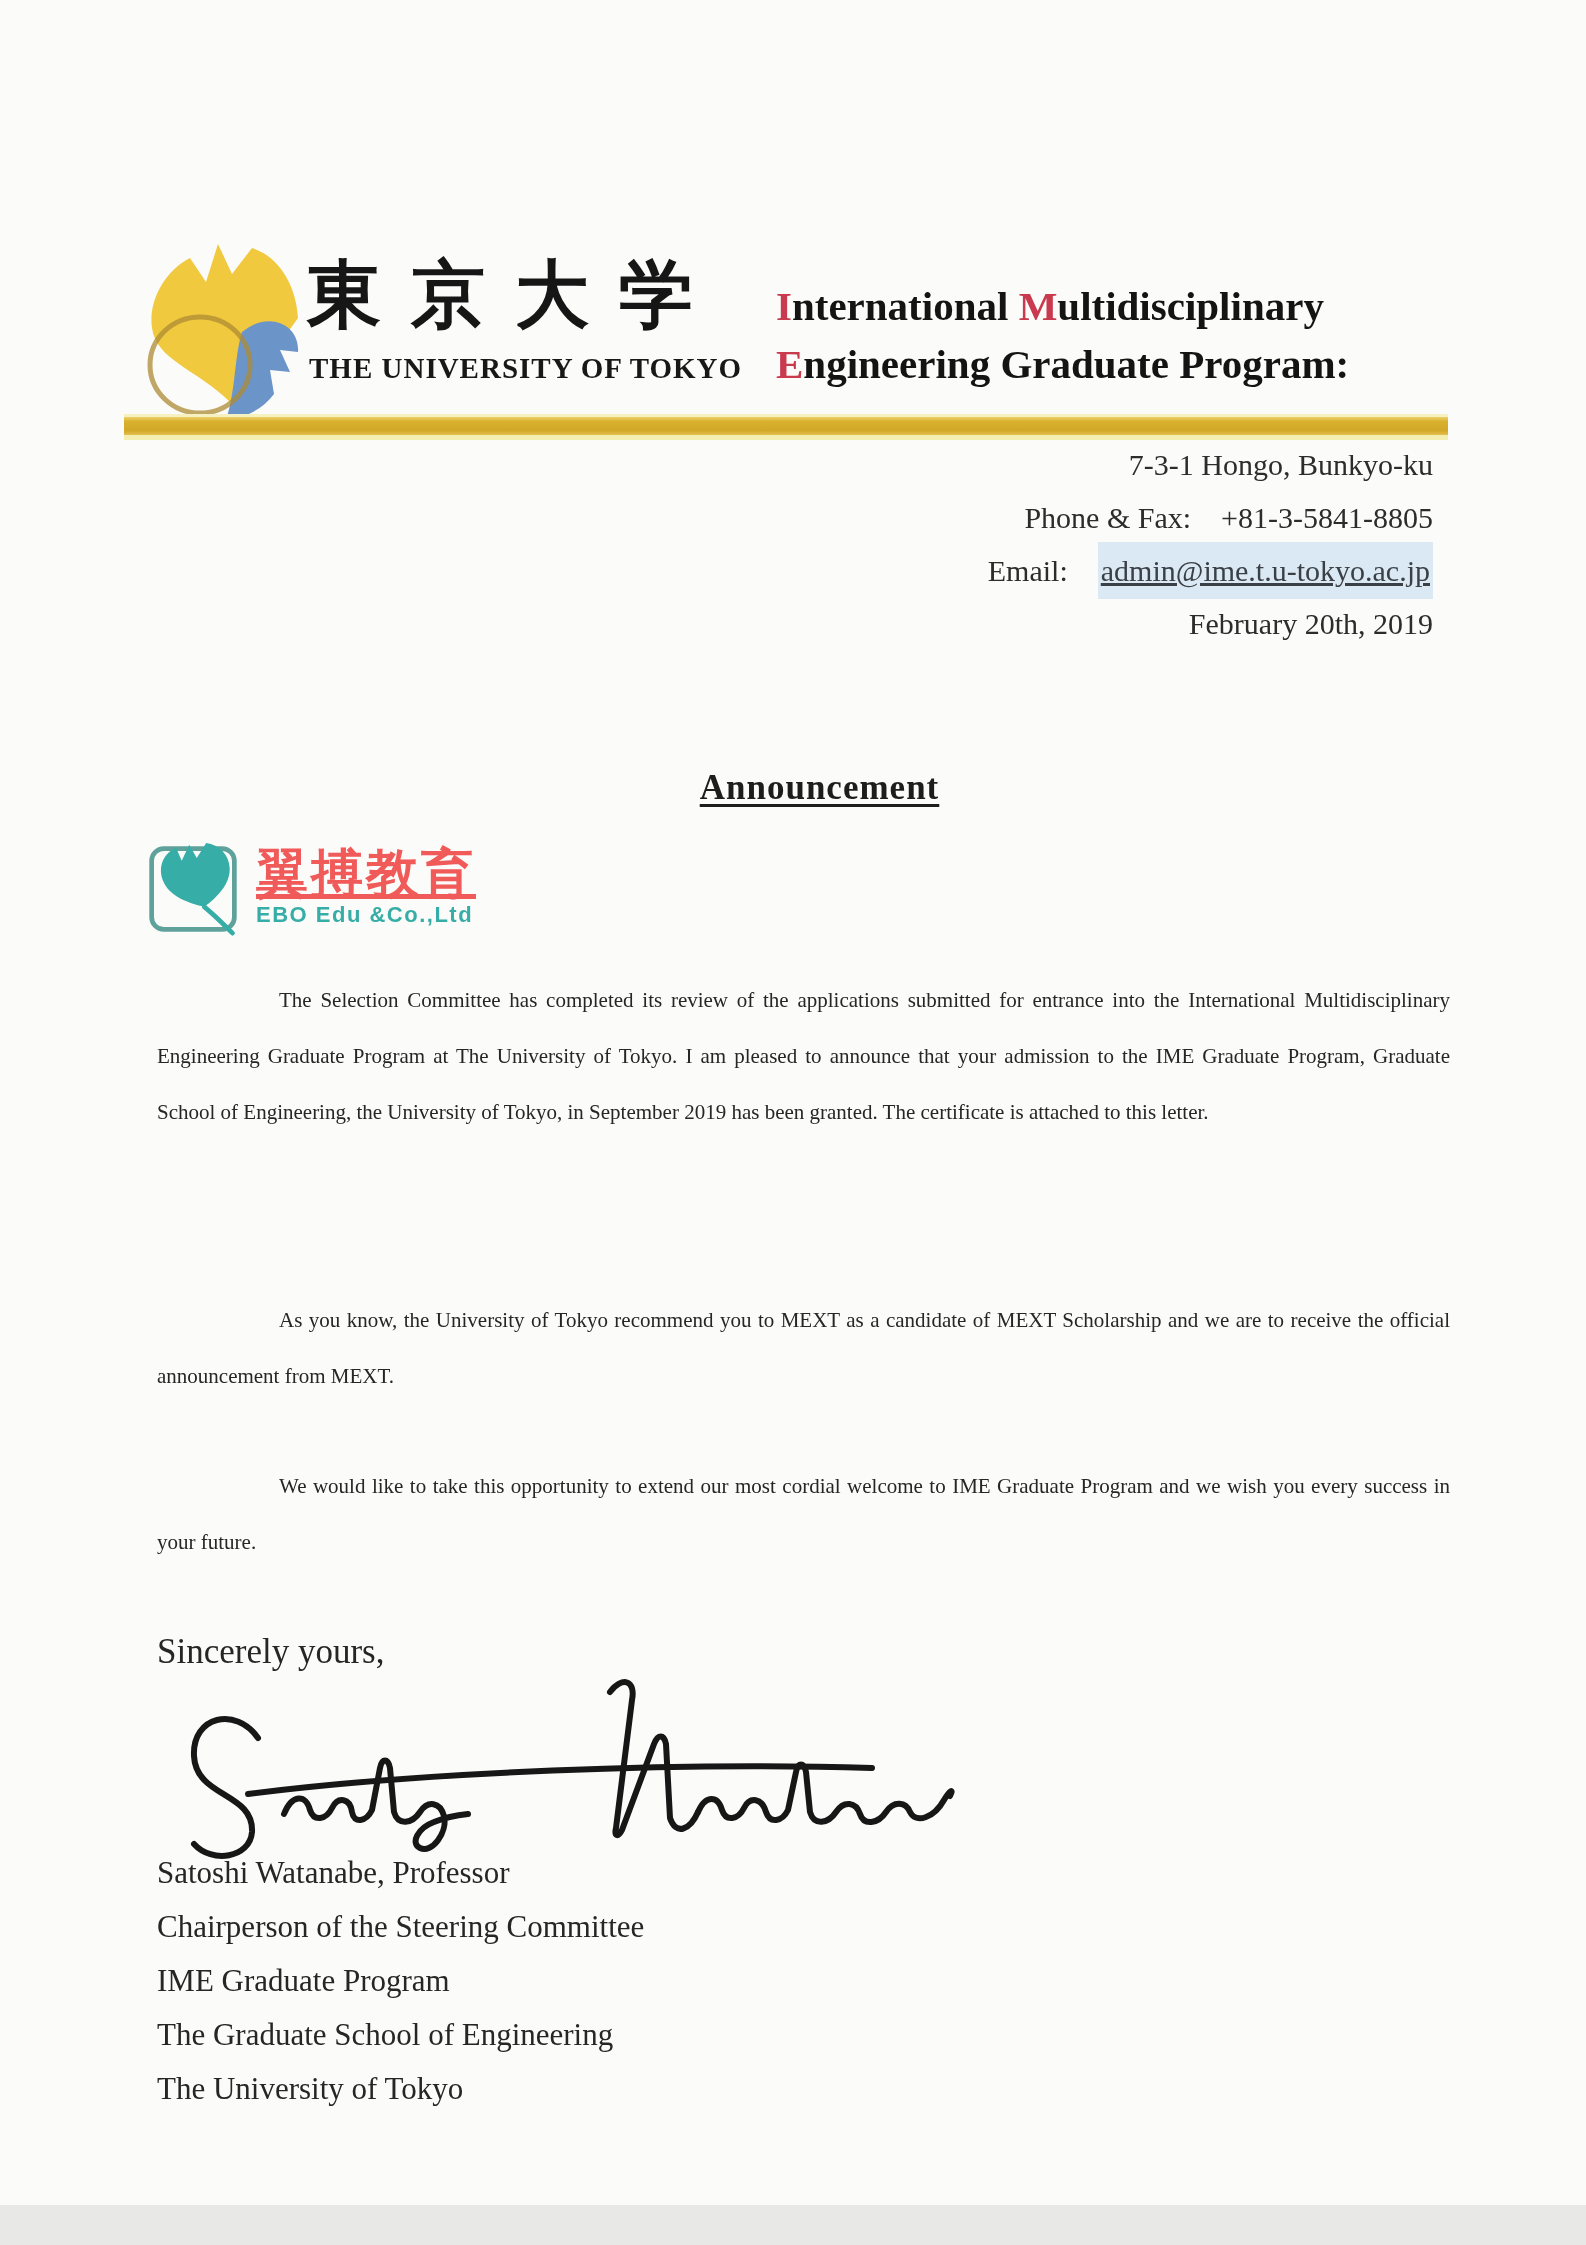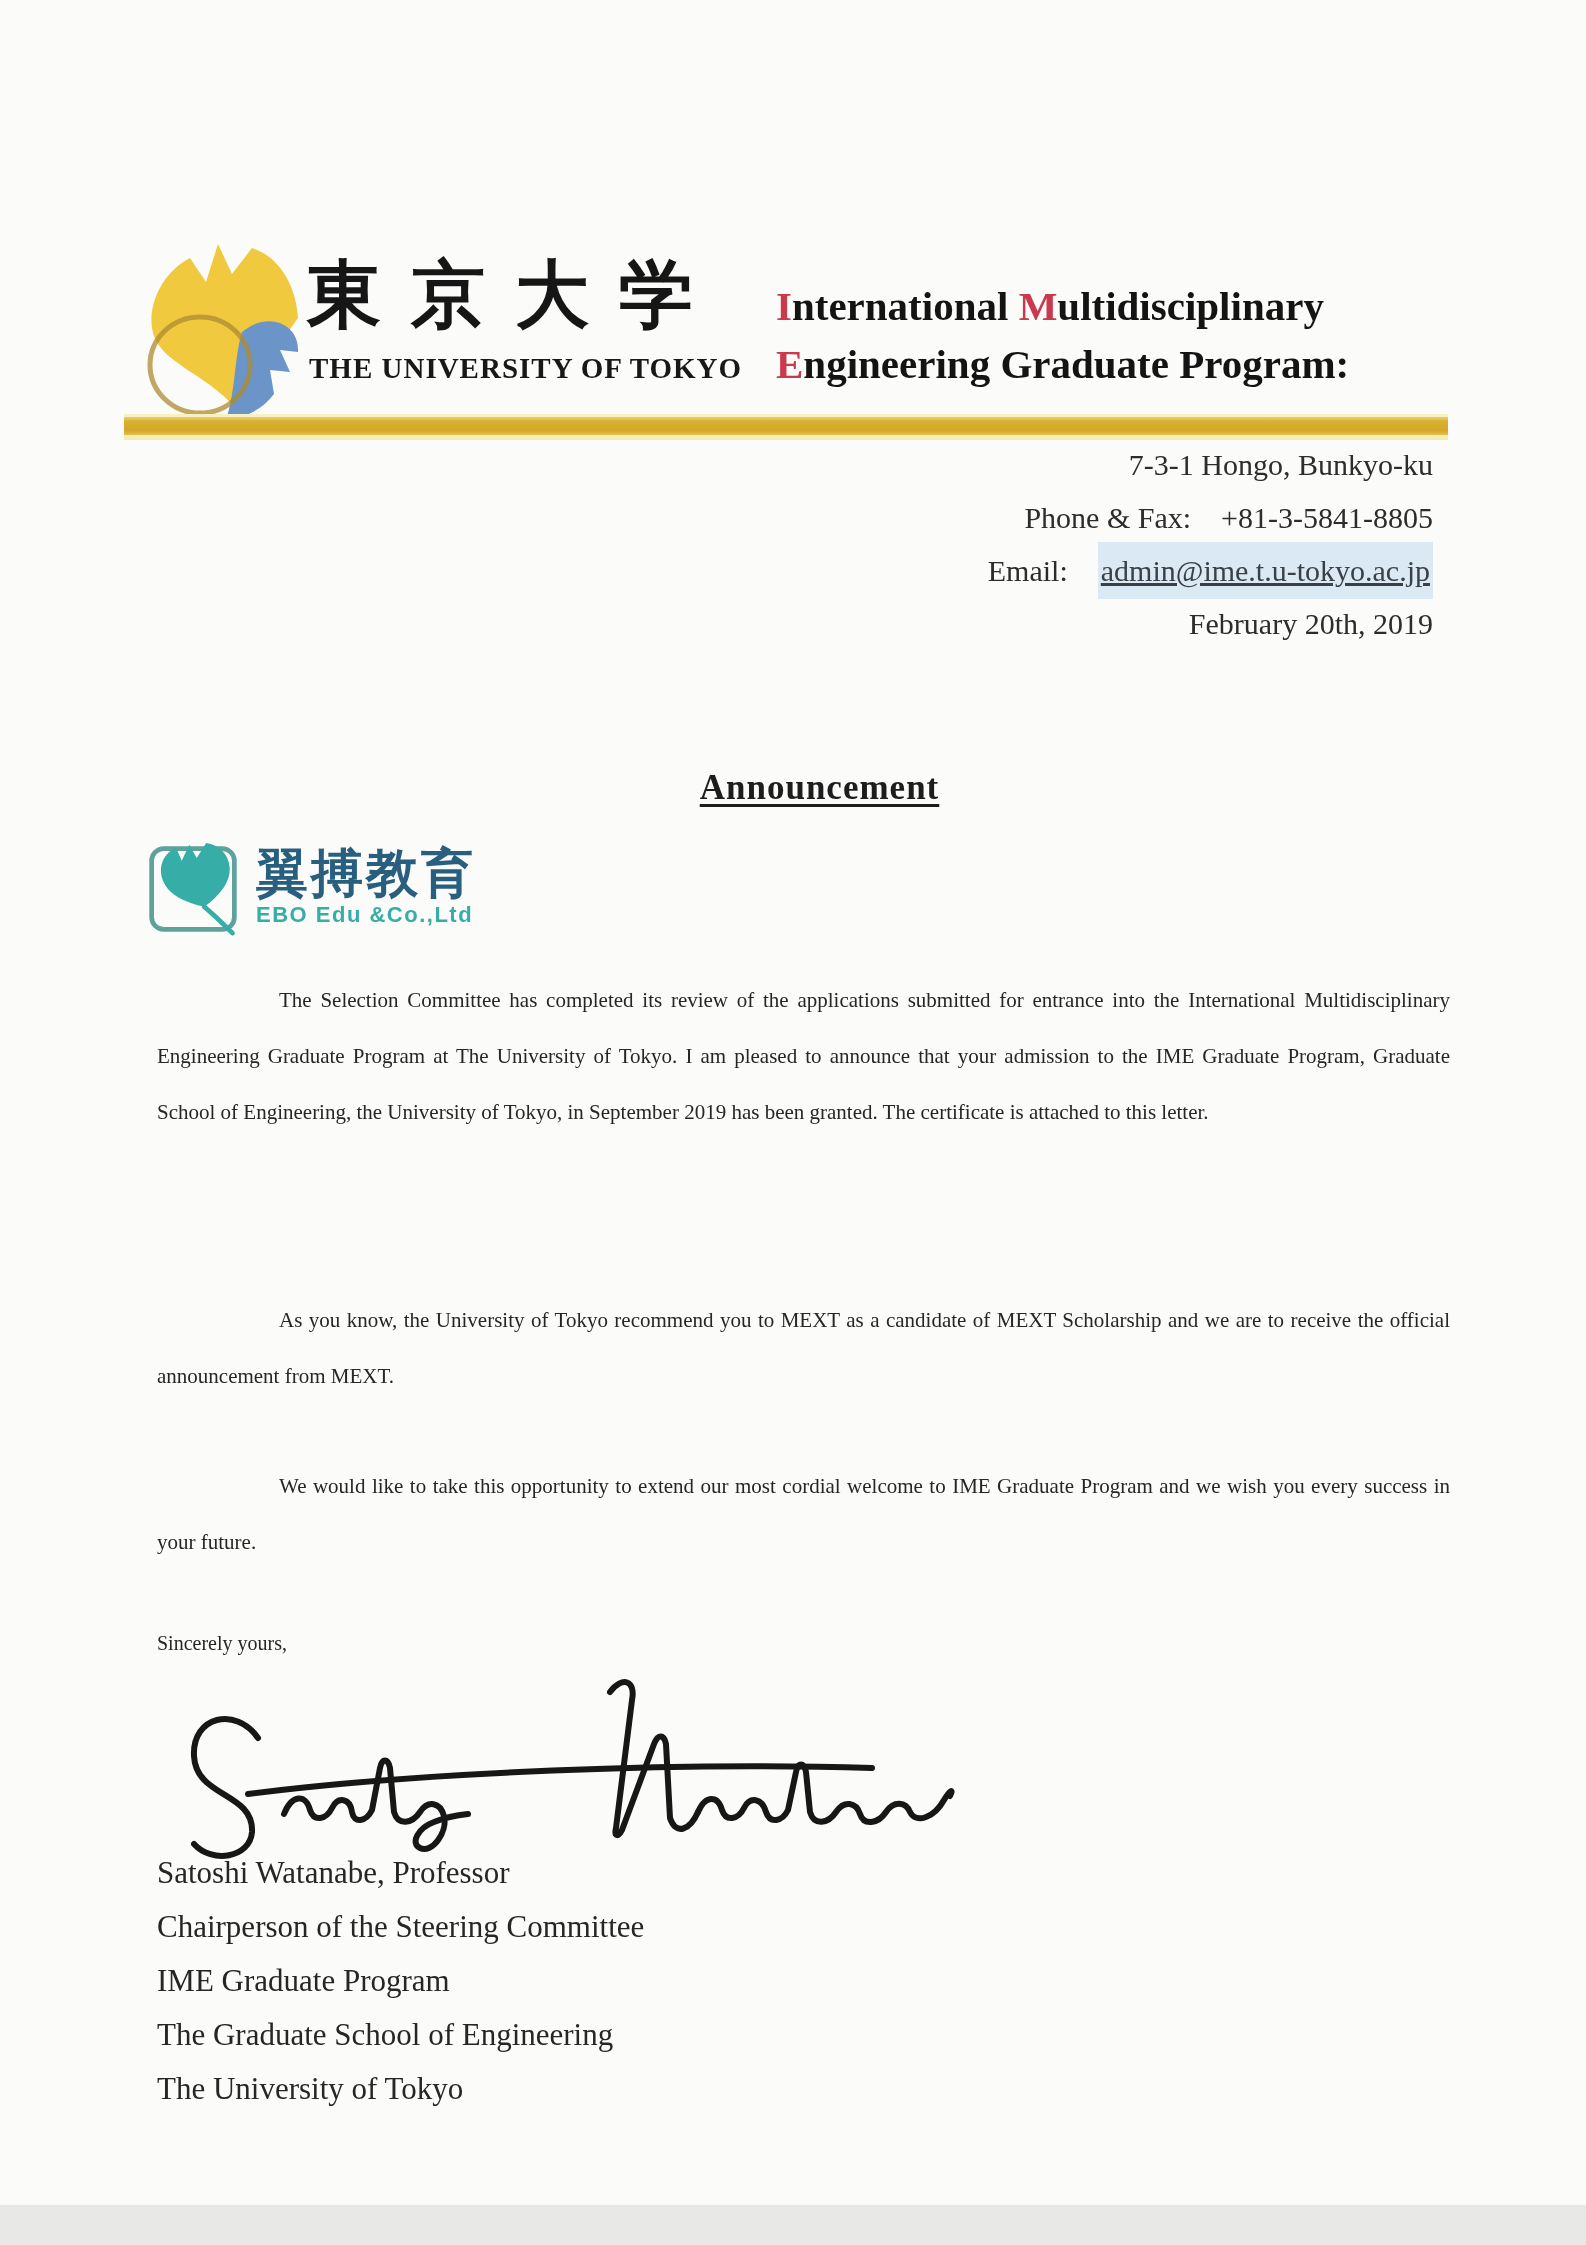--- a/index.html
+++ b/index.html
@@ -54,41 +54,42 @@
     color:#1d1d1d;margin:16px;
   }
   
   .ebo{
     position:absolute;left:146px;top:841px;
     display:flex;align-items:flex-start;opacity:.88;
   }
   .ebo svg{width:94px;height:96px;flex:0 0 auto;}
   .ebo-text{margin-left:16px;margin-top:6px;}
   .ebo-cn{
-    font-size:52px;font-weight:bold;color:#0c4a6e;
+    font-size:52px;font-weight:bold;color:#ef4444;
     letter-spacing:3px;line-height:1.0;white-space:nowrap;
     font-family:"Liberation Sans","DejaVu Sans",sans-serif;
+    text-decoration:underline;
   }
   .ebo-en{
     font-size:22px;font-weight:bold;color:#1ba39b;
     letter-spacing:1.5px;margin-top:3px;white-space:nowrap;
     font-family:"Liberation Sans","DejaVu Sans",sans-serif;
   }
   
   .para{
     position:absolute;left:157px;width:1293px;margin:0;
     font-size:21px;line-height:56px;color:#262626;
     text-align:justify;text-indent:122px;
   }
   .p1{top:972px;}
   .p2{top:1292px;}
   .p3{top:1458px;}
   .closing{
     position:absolute;left:157px;top:1632px;
-    font-size:20px;color:#262626;
+    font-size:35px;color:#262626;
   }
   .signature{position:absolute;left:0;top:0;width:1586px;height:2245px;pointer-events:none;}
   .sig-block{
     position:absolute;left:157px;top:1846px;
     font-size:31px;line-height:54px;color:#262626;
   }
 </style>
 </head>
 <body>
 

